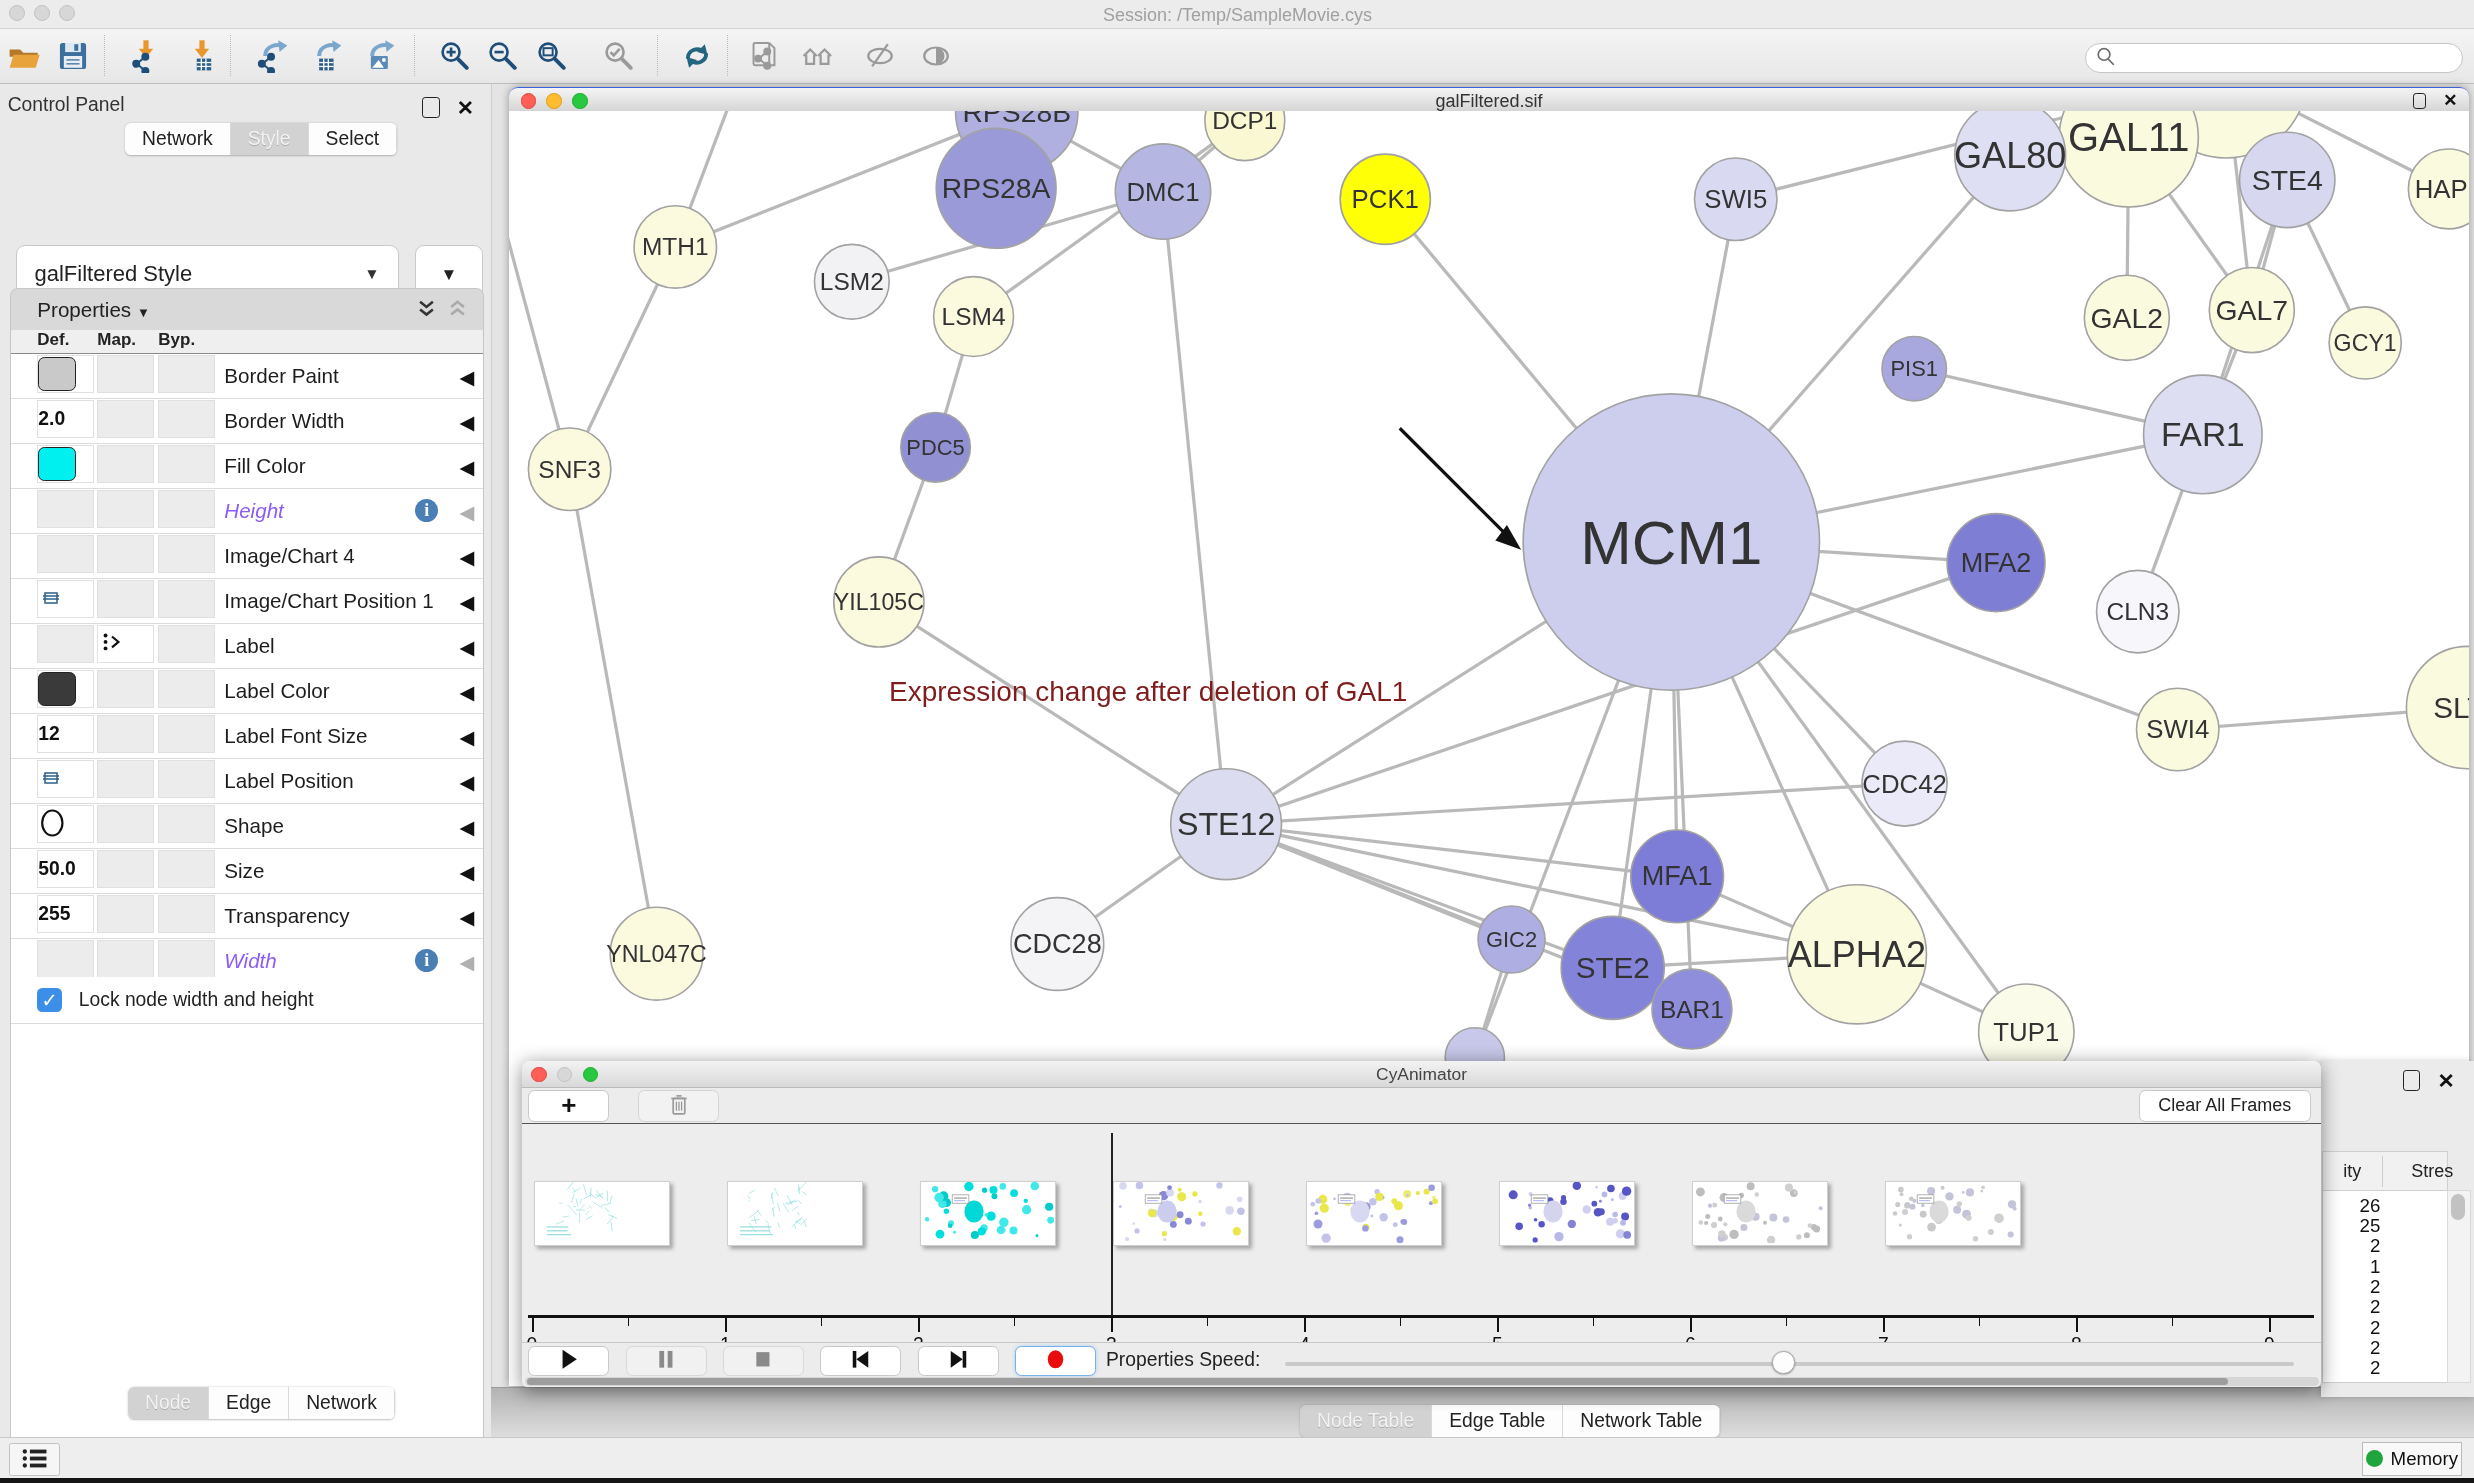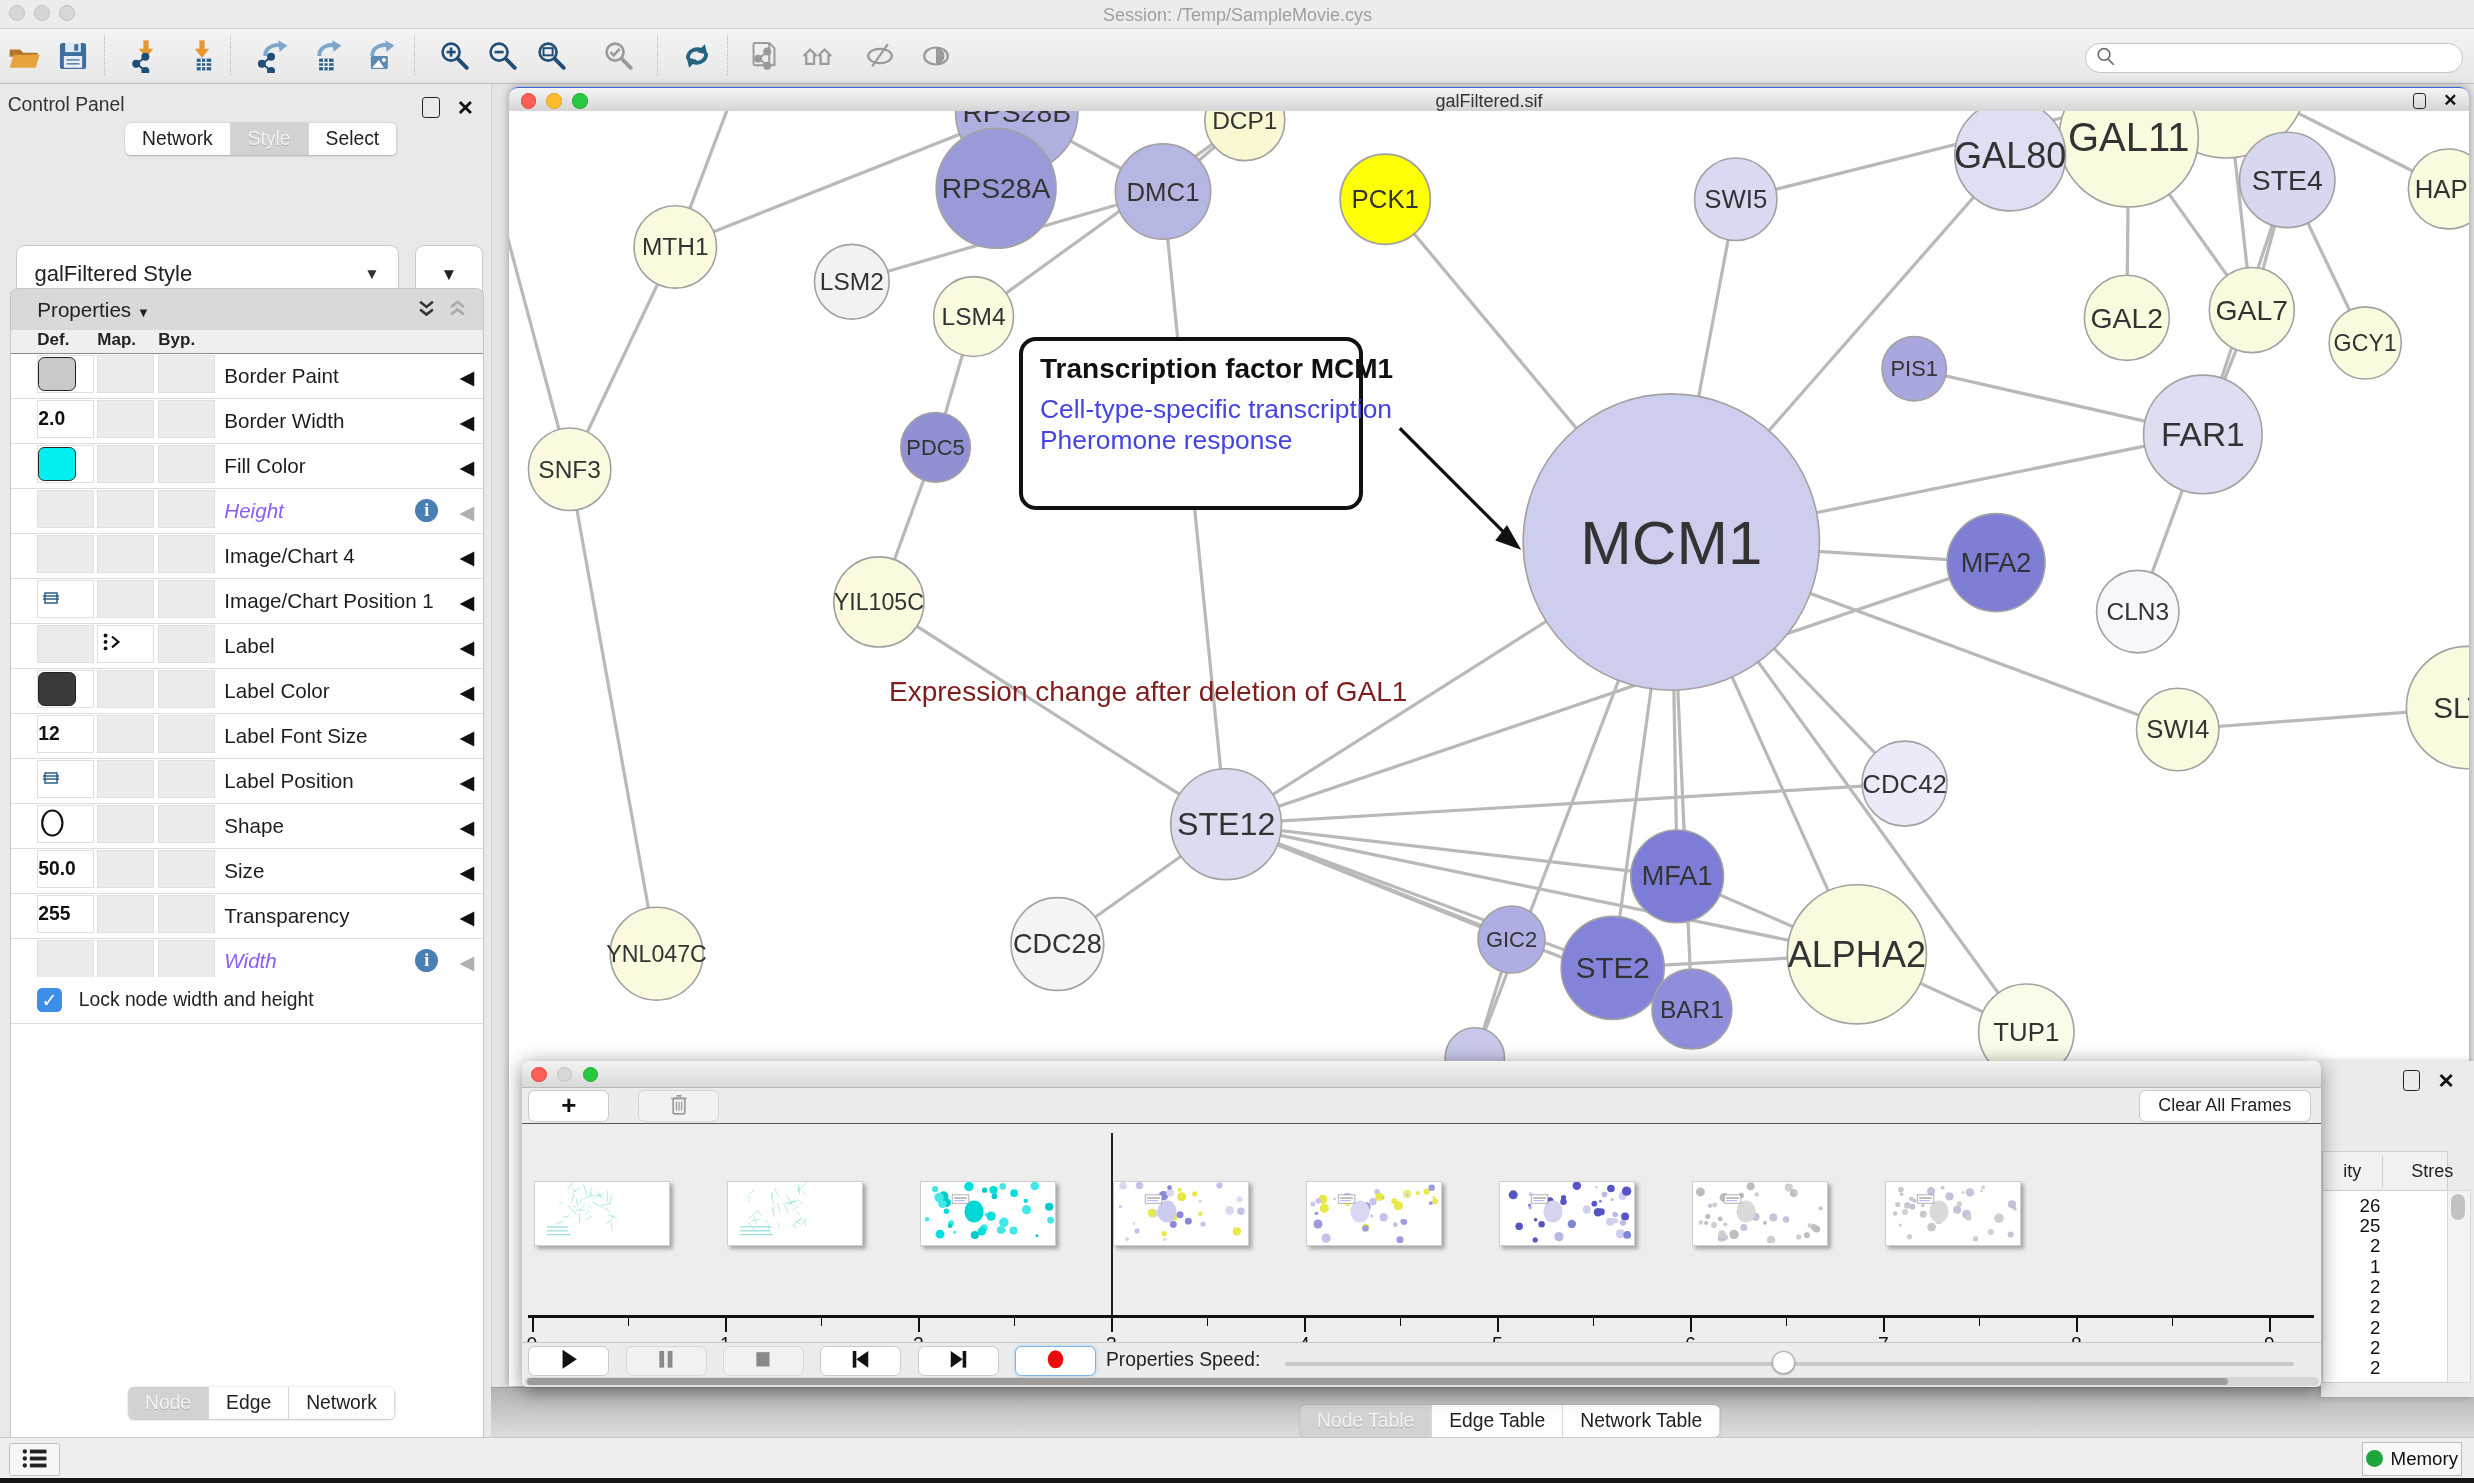--- a/index.html
+++ b/index.html
@@ -674,25 +674,20 @@
           <text x="2882" y="1480" text-anchor="middle" dominant-baseline="central" font-size="56" fill="#333">ALPHA2</text>
         </g>
         <g>
           <ellipse cx="3145" cy="1600" rx="74" ry="74" fill="#fbfbe9" stroke="#a2a2a2" stroke-width="2.5"></ellipse>
           <text x="3145" y="1600" text-anchor="middle" dominant-baseline="central" font-size="40" fill="#333">TUP1</text>
         </g>
         <g>
           <ellipse cx="2289" cy="1640" rx="46" ry="46" fill="#c8c8ea" stroke="#a2a2a2" stroke-width="2.5"></ellipse>
         </g>
       </svg>
-    <div id="annotation-box">
-      <div class="t">Transcription factor MCM1</div>
-      <div class="l" style="color: rgb(68, 68, 226);">Cell-type-specific transcription</div>
-      <div class="l" style="color: rgb(68, 68, 226);">Pheromone response</div>
-    </div>
     <svg class="abs" style="left:883px;top:303px;z-index:6;" width="155" height="168" viewBox="0 0 240 260">
       <line x1="12" y1="22" x2="190" y2="200" stroke="#111" stroke-width="5"></line>
       <polygon points="200,210 160,196 178,172" fill="#111"></polygon>
     </svg>
     <div id="net-caption">Expression change after deletion of GAL1</div>
   </div>
 </div>
 
 <div class="abs" id="table-panel">
   <div class="win-btns" style="right:19.3px;top:9px;">
@@ -720,20 +715,21 @@
     </div>
 </div>
 
 <div class="abs" id="cyanimator">
   <div id="cya-titlebar">
     <div class="mac-lights" style="left:9px;top:5.8px;">
       <i style="background:#ff5f57;border:0.6px solid #e0443e;"></i>
       <i style="background:#d8d8d8;border:0.6px solid #c2c2c2;"></i>
       <i style="background:#28c840;border:0.6px solid #1dad2b;"></i>
     </div>
+    <div id="cya-title">CyAnimator</div>
   </div>
   <div id="cya-toolbar">
     <div class="cya-btn" id="cya-add">+</div>
     <div class="cya-btn" id="cya-trash">
       <span><svg width="22" height="24.5" viewBox="0 0 34 38">
             <rect x="8" y="10" width="18" height="24" rx="2" fill="none" stroke="#9a9a9a" stroke-width="2.6"></rect>
             <line x1="5" y1="10" x2="29" y2="10" stroke="#9a9a9a" stroke-width="2.6"></line>
             <line x1="13" y1="6" x2="21" y2="6" stroke="#9a9a9a" stroke-width="2.6"></line>
             <line x1="13" y1="15" x2="13" y2="29" stroke="#9a9a9a" stroke-width="2"></line>
             <line x1="17" y1="15" x2="17" y2="29" stroke="#9a9a9a" stroke-width="2"></line>

